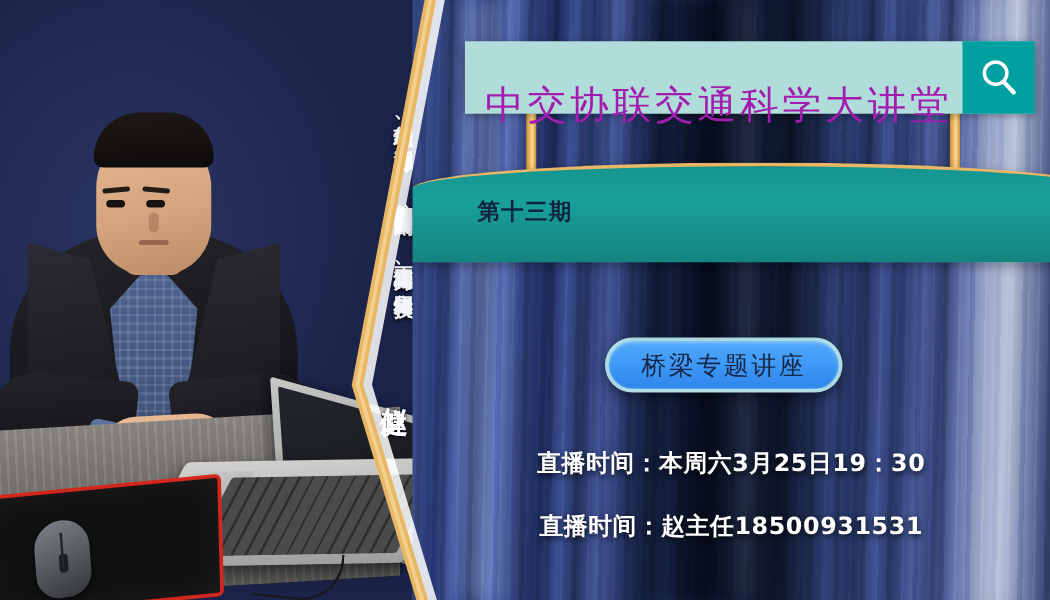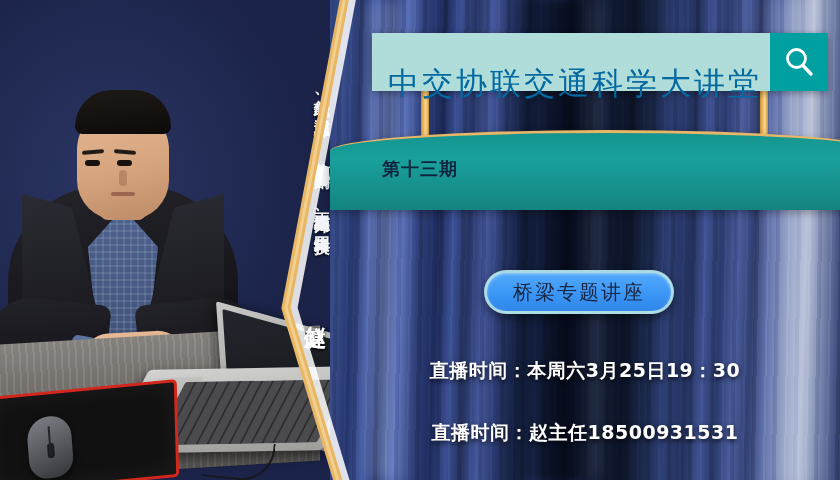--- a/index.html
+++ b/index.html
@@ -212,21 +212,21 @@
   .divider svg{ display:block; }
 
   
   .banner{
     position:absolute; left:372px; top:33px; width:456px; height:58px;
     background:#b0dcd9; display:flex; align-items:center;
     box-shadow:0 2px 7px rgba(0,0,0,.35);
   }
   .banner-title{
     flex:1; text-align:center; font-size:31px; font-weight:normal;
-    color:#0369a1; letter-spacing:3px; padding-left:8px;
+    color:#a21caf; letter-spacing:3px; padding-left:8px;
     font-family:Liberation Sans, sans-serif;
     margin-top:44px;
   }
   .search-box{
     width:58px; height:58px; background:#00a0a0;
     display:flex; align-items:center; justify-content:center; flex:0 0 58px;
   }
   .post{
     position:absolute; width:8px; height:46px; top:90px;
     background:linear-gradient(90deg,#c8922f,#f5c06a 40%,#fbd99a 60%,#c8922f);
@@ -263,21 +263,21 @@
     box-shadow:0 4px 10px rgba(0,0,0,.42), inset 0 1px 3px rgba(255,255,255,.4);
   }
   .pill span{
     font-size:20px; font-weight:normal; color:#172644; letter-spacing:2px;
     font-family:Liberation Serif, serif;
   }
 
   
   .info{
     position:absolute; left:330px; top:358px; width:510px;
-    display:flex; flex-direction:column; align-items:center; gap:36px;
+    display:flex; flex-direction:column; align-items:center; gap:24px;
   }
   .info-line{
     font-size:19px; font-weight:bold; color:#ffffff; letter-spacing:.5px;
     text-shadow:0 2px 5px rgba(0,0,0,.8);
     font-family:"DejaVu Sans","Liberation Sans",sans-serif;
   }
 </style>
 </head>
 <body>
 

